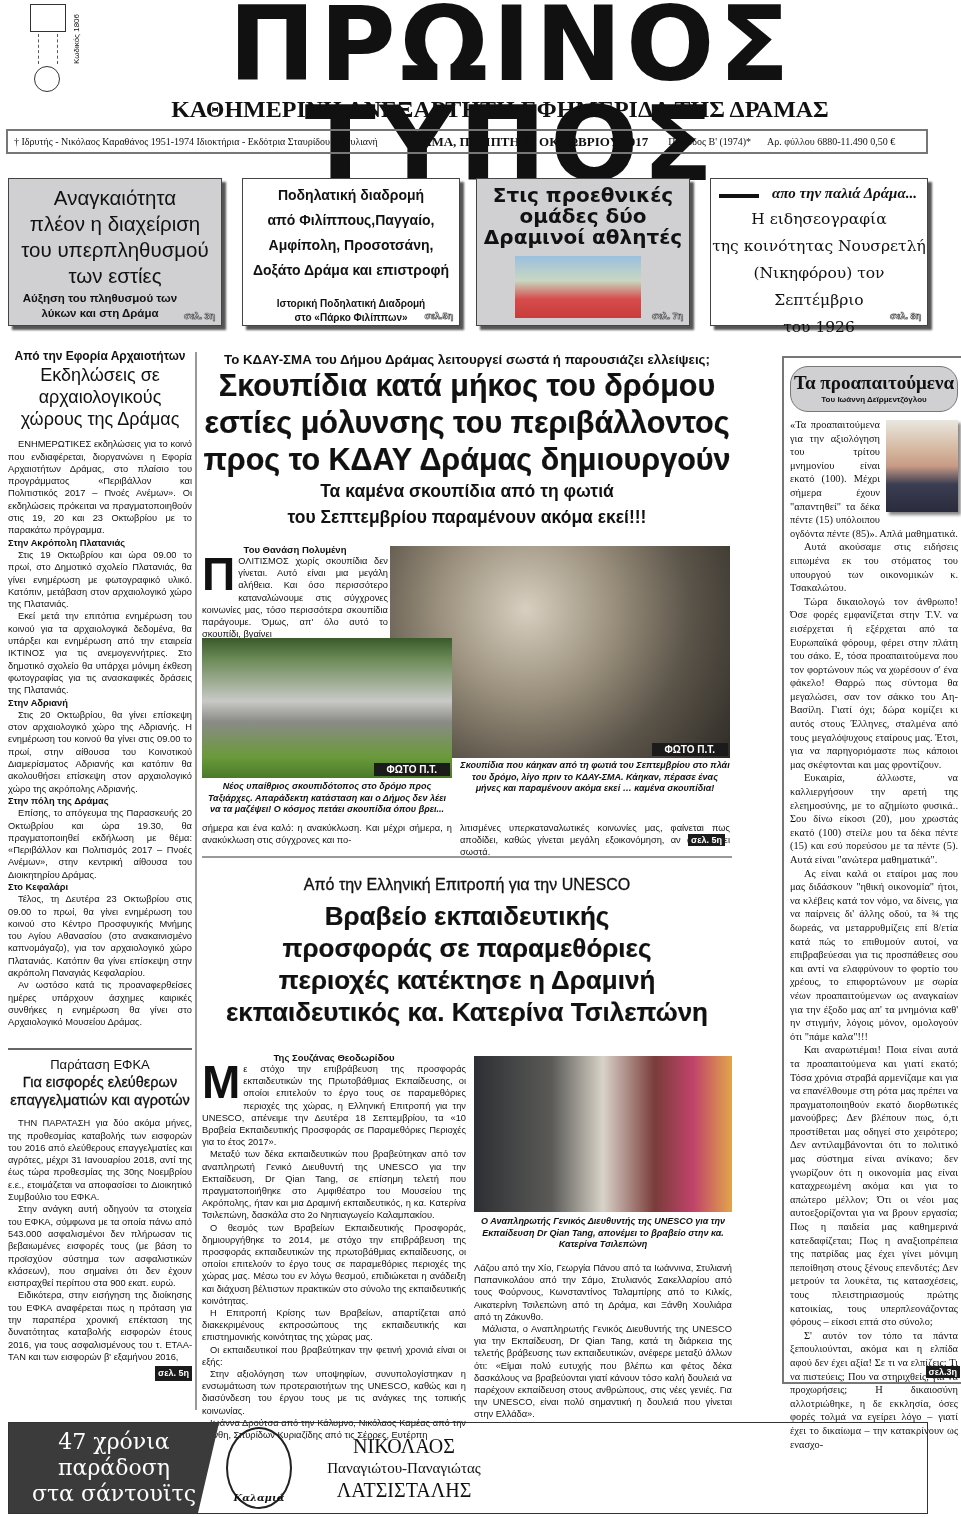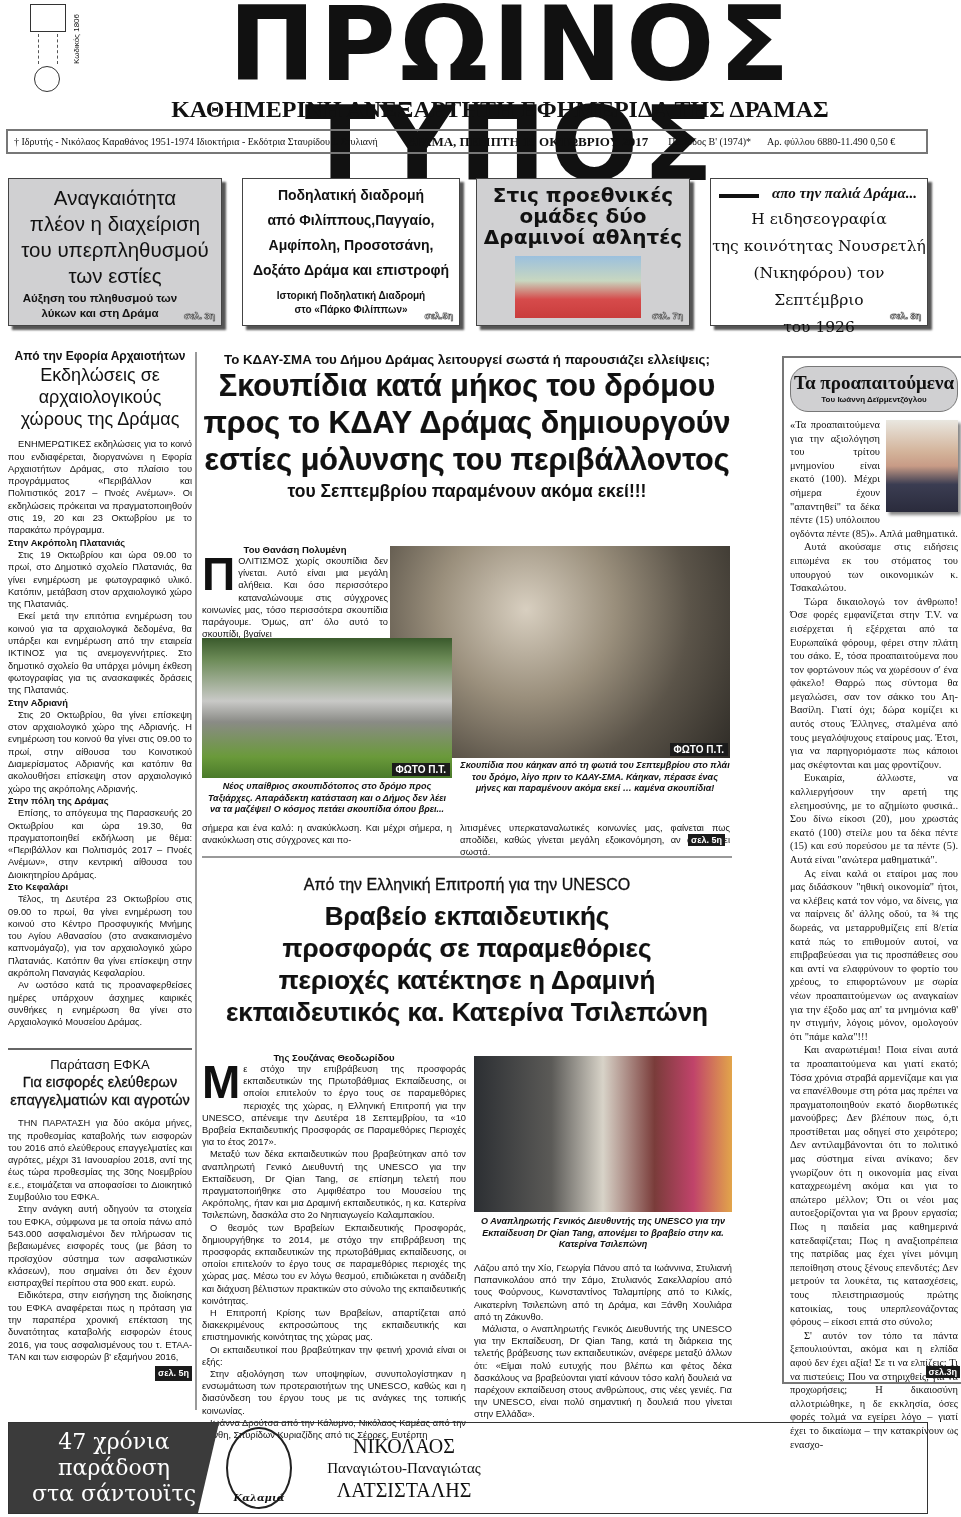--- a/index.html
+++ b/index.html
@@ -19,21 +19,21 @@
   .infobar .issue { margin-left: 16px; font-size: 10px; }
   
   .teaser { top: 178px; height: 148px; border: 1px solid #444; box-shadow: 4px 4px 2px #555; text-align: center; }
   .t1 { left: 8px; width: 214px; background: #d0d0d2; }
   .t2 { left: 242px; width: 218px; background: #fff; }
   .t3 { left: 476px; width: 214px; background: #d0d0d2; }
   .t4 { left: 710px; width: 218px; background: #fff; }
   .t1 .big { font-size: 20.5px; line-height: 26px; margin-top: 6px; }
   .t1 .small { font-weight: bold; font-size: 11.5px; line-height: 15px; margin-top: 2px; }
   .t2 .mid { font-weight: bold; font-size: 14px; line-height: 25px; margin-top: 4px; }
-  .t2 .small { font-weight: bold; font-size: 10px; line-height: 14px; margin-top: 6px; }
+  .t2 .small { font-weight: bold; font-size: 10px; line-height: 14px; margin-top: 14px; }
   .t3 .big { font-family: "DejaVu Sans", sans-serif; font-weight: bold; font-size: 20px; line-height: 21px; margin-top: 6px; }
   .t3 .photo { width: 126px; height: 62px; margin: 8px 0 0 38px; background: linear-gradient(180deg,#9bc0de 0%,#c8d7c0 40%,#d64b4b 70%,#c93c3c 100%); position: relative; }
   .t4 .kicker { font-family: "Liberation Serif", serif; font-style: italic; font-weight: bold; font-size: 15px; margin-top: 6px; text-align: right; padding-right: 10px; position: relative; }
   .t4 .kicker:before { content: ""; position: absolute; left: 8px; top: 9px; width: 40px; height: 4px; background: #111; }
   .t4 .body { font-family: "DejaVu Serif", serif; font-size: 15.5px; line-height: 27px; margin-top: 4px; }
   .sel { position: absolute; right: 6px; bottom: 4px; font-size: 9px; font-weight: bold; color: #fff; -webkit-text-stroke: 0.5px #333; text-shadow: 0 0 1px #333; }
   
   .vrule { width: 2px; background: #999; }
   
   .lc { left: 8px; width: 184px; font-size: 9.3px; line-height: 12.3px; text-align: justify; }
@@ -51,21 +51,21 @@
   .mc .kick { font-size: 13.3px; font-weight: bold; text-align: center; }
   .mc .headline { font-size: 30.5px; line-height: 37px; text-align: center; font-weight: bold; -webkit-text-stroke: 0.2px #111; }
   .mc .deck { font-size: 17.5px; line-height: 26px; text-align: center; font-weight: bold; }
   .byline { font-weight: bold; font-size: 9.5px; text-align: center; }
   .body9 { font-size: 9.3px; line-height: 12.2px; text-align: justify; }
   .dropcap { float: left; font-size: 46px; line-height: 38px; font-weight: bold; margin-right: 3px; }
   .caption { font-style: italic; font-weight: bold; font-size: 9px; line-height: 11.5px; text-align: center; }
   .photo-trash1 { background: linear-gradient(180deg,#3a5a2c 0%,#6b8a56 15%,#c9c9c7 45%,#8a8b86 60%,#6a9a3a 85%,#4a7a2a 100%); }
   .photo-trash2 { background: radial-gradient(circle at 40% 30%,#d8cfc0 0%,#9a8f7c 35%,#5b5449 65%,#2e2b26 100%); }
   .photo-award { background: linear-gradient(90deg,#2c2f33 0%,#5b5a57 30%,#d8d3c8 50%,#7a3c3a 70%,#c0436a 85%,#e2a54a 100%); }
-  .fotobadge { position: absolute; right: 2px; bottom: 2px; background: #1b1b1b; color: #fff; font-weight: bold; font-size: 10px; padding: 1px 4px; }
+  .fotobadge { position: absolute; right: 2px; bottom: 2px; background: #1b1b1b; color: #fff; font-weight: bold; font-size: 10px; padding: 1px 13px; }
   
   .rc { left: 782px; width: 184px; top: 356px; height: 1028px; border: 2px solid #777; }
   .rc-title { margin: 8px 6px 0; height: 46px; background: #d0d0d2; border: 1px solid #777; border-radius: 18px; text-align: center; }
   .rc-title .t { font-family: "Liberation Serif", serif; font-weight: bold; font-size: 19px; line-height: 24px; margin-top: 4px; }
   .rc-title .a { font-size: 8px; font-weight: bold; }
   .rc-body { font-family: "Liberation Serif", serif; font-size: 10.4px; line-height: 13.6px; text-align: justify; padding: 6px 6px 0; }
   .rc-body p { text-indent: 14px; }
   .rc-photo { float: right; width: 72px; height: 92px; margin: 2px 0 4px 6px; background: linear-gradient(180deg,#e9e7e0 0%,#d3b39a 35%,#c89b86 50%,#3b3d52 70%,#2a2b3c 100%); box-shadow: 3px 3px 3px #888; }
   
   .ad { left: 8px; top: 1422px; width: 920px; height: 92px; border: 1px solid #333; display: flex; }
@@ -161,24 +161,25 @@
   <p>ΤΗΝ ΠΑΡΑΤΑΣΗ για δύο ακόμα μήνες, της προθεσμίας καταβολής των εισφορών του 2016 από ελεύθερους επαγγελματίες και αγρότες, μέχρι 31 Ιανουαρίου 2018, αντί της έως τώρα προθεσμίας της 30ης Νοεμβρίου ε.ε., ετοιμάζεται να αποφασίσει το Διοικητικό Συμβούλιο του ΕΦΚΑ.</p>
   <p>Στην ανάγκη αυτή οδηγούν τα στοιχεία του ΕΦΚΑ, σύμφωνα με τα οποία πάνω από 543.000 ασφαλισμένοι δεν πλήρωσαν τις βεβαιωμένες εισφορές τους (με βάση το προϊσχύον σύστημα των ασφαλιστικών κλάσεων), που σημαίνει ότι δεν έχουν εισπραχθεί περίπου στα 900 εκατ. ευρώ.</p>
   <p>Ειδικότερα, στην εισήγηση της διοίκησης του ΕΦΚΑ αναφέρεται πως η πρόταση για την παραπέρα χρονική επέκταση της δυνατότητας καταβολής εισφορών έτους 2016, για τους ασφαλισμένους του τ. ΕΤΑΑ-ΤΑΝ και των εισφορών β' εξαμήνου 2016,</p>
   <div style="text-align:right;margin-top:3px"><span class="selbadge">σελ. 5η</span></div>
 </div>
 
 <div class="abs mc" style="top:352px">
   <div class="kick">Το ΚΔΑΥ-ΣΜΑ του Δήμου Δράμας λειτουργεί σωστά ή παρουσιάζει ελλείψεις;</div>
   <div class="headline">
     <div>Σκουπίδια κατά μήκος του δρόμου</div>
+      <div>εστίες μόλυνσης του περιβάλλοντος</div>
       <div>προς το ΚΔΑΥ Δράμας δημιουργούν</div>
-      <div>εστίες μόλυνσης του περιβάλλοντος</div>
   </div>
   <div class="deck">
+    <div>Τα καμένα σκουπίδια από τη φωτιά</div>
       <div>του Σεπτεμβρίου παραμένουν ακόμα εκεί!!!</div>
   </div>
 </div>
 <div class="abs" style="left:202px;top:544px;width:186px">
   <div class="byline">Του Θανάση Πολυμένη</div>
   <div class="body9"><span class="dropcap">Π</span><span>ΟΛΙΤΙΣΜΟΣ χωρίς σκουπίδια δεν γίνεται. Αυτό είναι μια μεγάλη αλήθεια. Και όσο περισσότερο καταναλώνουμε στις σύγχρονες κοινωνίες μας, τόσο περισσότερα σκουπίδια παράγουμε. Όμως, απ' όλο αυτό το σκουπίδι, βγαίνει</span></div>
 </div>
 <div class="abs photo-trash2" style="left:390px;top:546px;width:340px;height:212px">
   <span class="fotobadge">ΦΩΤΟ Π.Τ.</span>
 </div>

